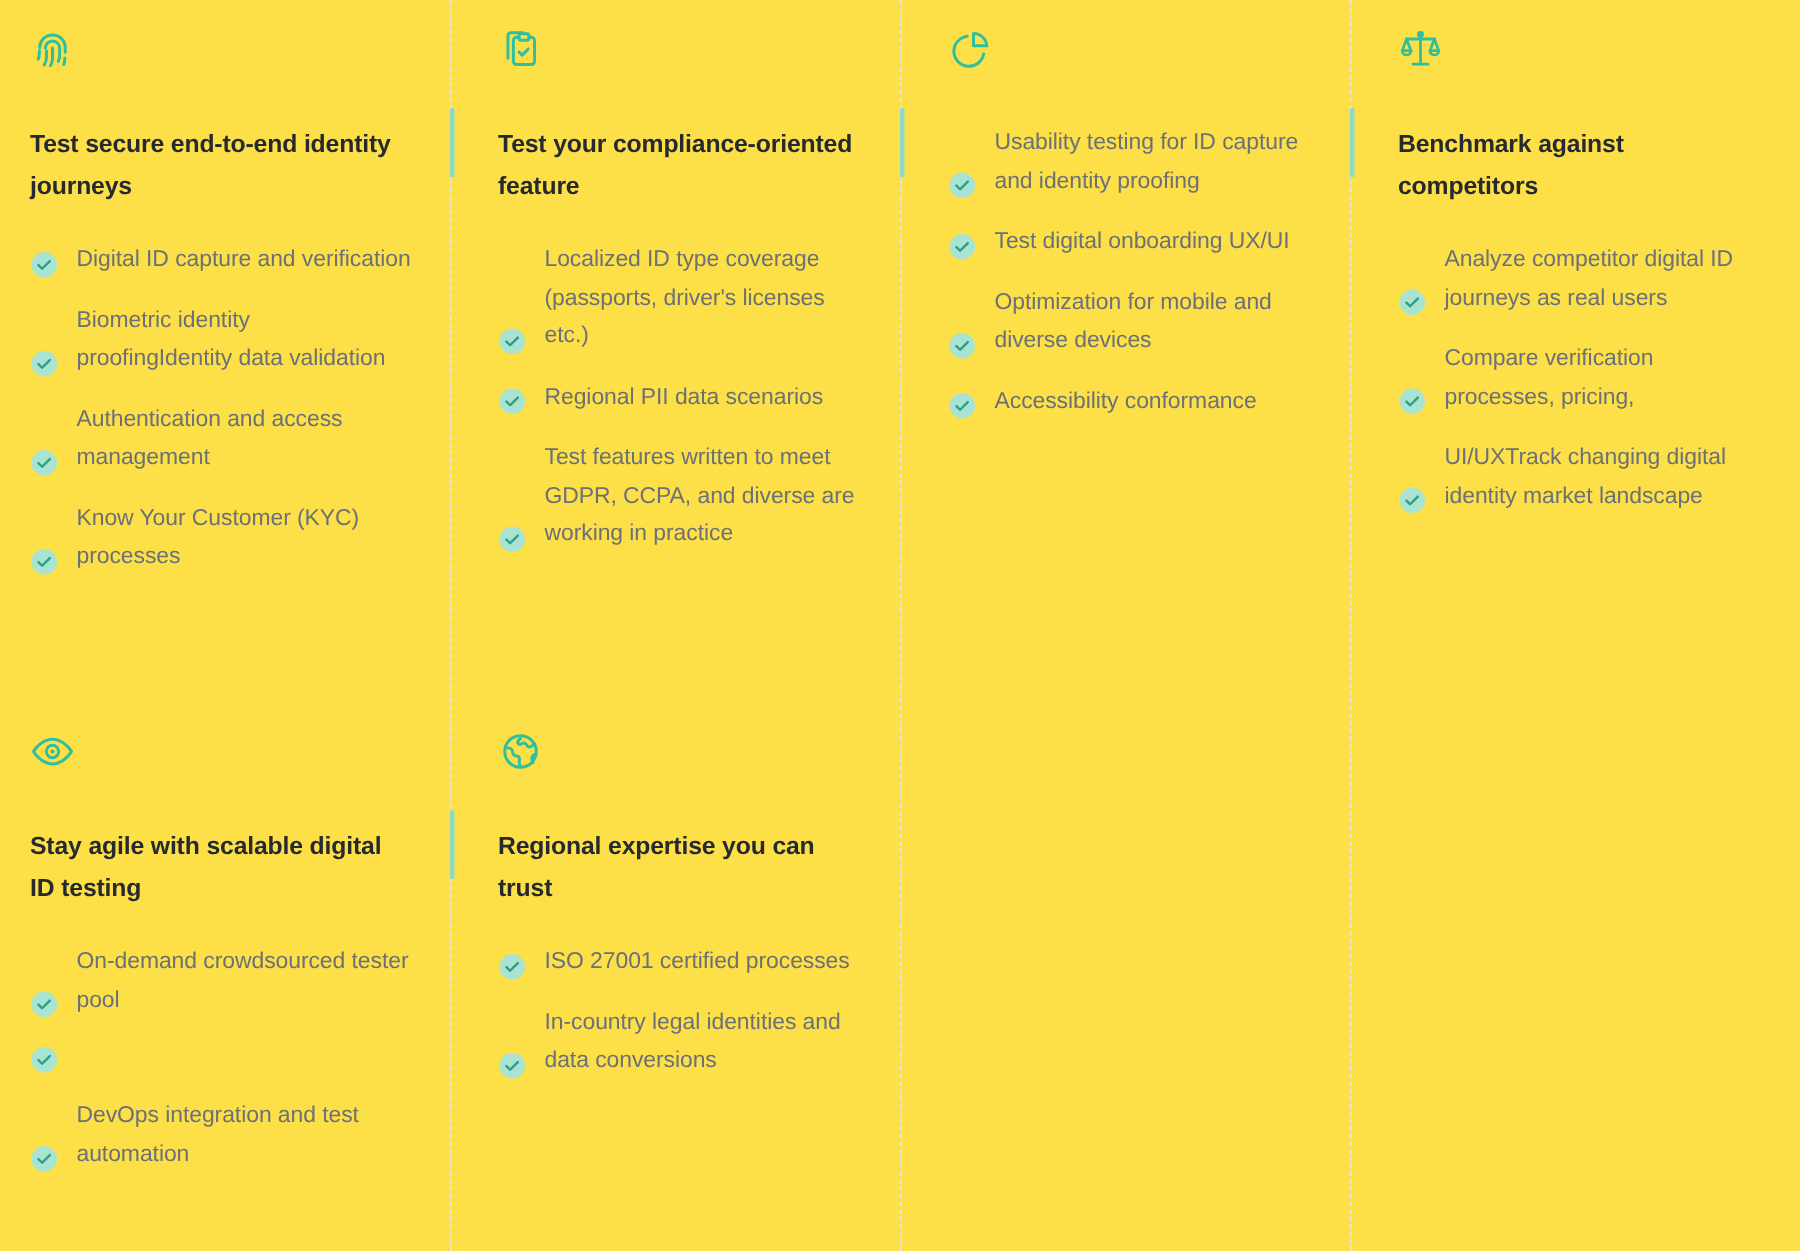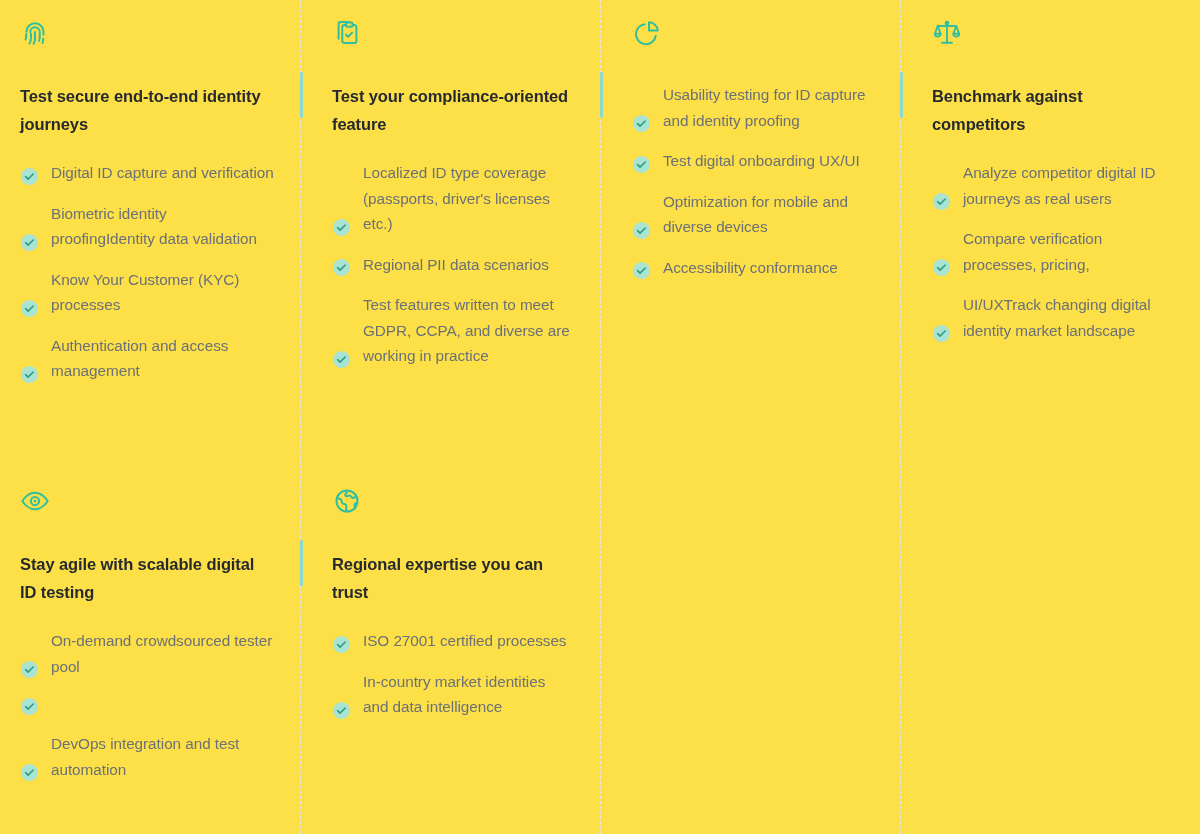--- a/index.html
+++ b/index.html
@@ -151,30 +151,30 @@
         </span>
         <span class="feature-text">Biometric identity proofingIdentity data validation</span>
       </li>
       <li class="feature-item">
         <span class="check-badge">
           <svg viewBox="0 0 20 20">
               <circle cx="10" cy="10" r="9" fill="#a9e3d2"></circle>
               <path d="M5.9 10.2l2.6 2.6 5.4-5.4" fill="none" stroke="#2e9e86" stroke-width="1.7" stroke-linecap="round" stroke-linejoin="round"></path>
             </svg>
         </span>
+        <span class="feature-text">Authentication and access management</span>
+      </li>
+      <li class="feature-item">
+        <span class="check-badge">
+          <svg viewBox="0 0 20 20">
+              <circle cx="10" cy="10" r="9" fill="#a9e3d2"></circle>
+              <path d="M5.9 10.2l2.6 2.6 5.4-5.4" fill="none" stroke="#2e9e86" stroke-width="1.7" stroke-linecap="round" stroke-linejoin="round"></path>
+            </svg>
+        </span>
         <span class="feature-text">Know Your Customer (KYC) processes</span>
-      </li>
-      <li class="feature-item">
-        <span class="check-badge">
-          <svg viewBox="0 0 20 20">
-              <circle cx="10" cy="10" r="9" fill="#a9e3d2"></circle>
-              <path d="M5.9 10.2l2.6 2.6 5.4-5.4" fill="none" stroke="#2e9e86" stroke-width="1.7" stroke-linecap="round" stroke-linejoin="round"></path>
-            </svg>
-        </span>
-        <span class="feature-text">Authentication and access management</span>
       </li>
     </ul>
   </div>
 
   <div class="card pad-left-gap">
     <span class="card-icon">
       <svg viewBox="0 0 24 24" fill="none" stroke="currentColor" stroke-width="1.6" stroke-linecap="round" stroke-linejoin="round">
         <path d="M16.5 5.5h1.3a1.7 1.7 0 0 1 1.7 1.7v11.1a1.7 1.7 0 0 1-1.7 1.7H9.9a1.7 1.7 0 0 1-1.7-1.7V7.2a1.7 1.7 0 0 1 1.7-1.7h1.3"></path>
         <rect x="11.2" y="3.6" width="5.3" height="3.4" rx="1"></rect>
         <path d="M5.3 16.6V4.6a1.5 1.5 0 0 1 1.5-1.5h6.6"></path>
@@ -364,21 +364,21 @@
         </span>
         <span class="feature-text">ISO 27001 certified processes</span>
       </li>
       <li class="feature-item">
         <span class="check-badge">
           <svg viewBox="0 0 20 20">
               <circle cx="10" cy="10" r="9" fill="#a9e3d2"></circle>
               <path d="M5.9 10.2l2.6 2.6 5.4-5.4" fill="none" stroke="#2e9e86" stroke-width="1.7" stroke-linecap="round" stroke-linejoin="round"></path>
             </svg>
         </span>
-        <span class="feature-text">In-country market identities and data intelligence</span>
+        <span class="feature-text">In-country legal identities and data conversions</span>
       </li>
     </ul>
   </div>
 
   <div class="card empty"></div>
   <div class="card empty"></div>
 
 </div>
 
 </body></html>

